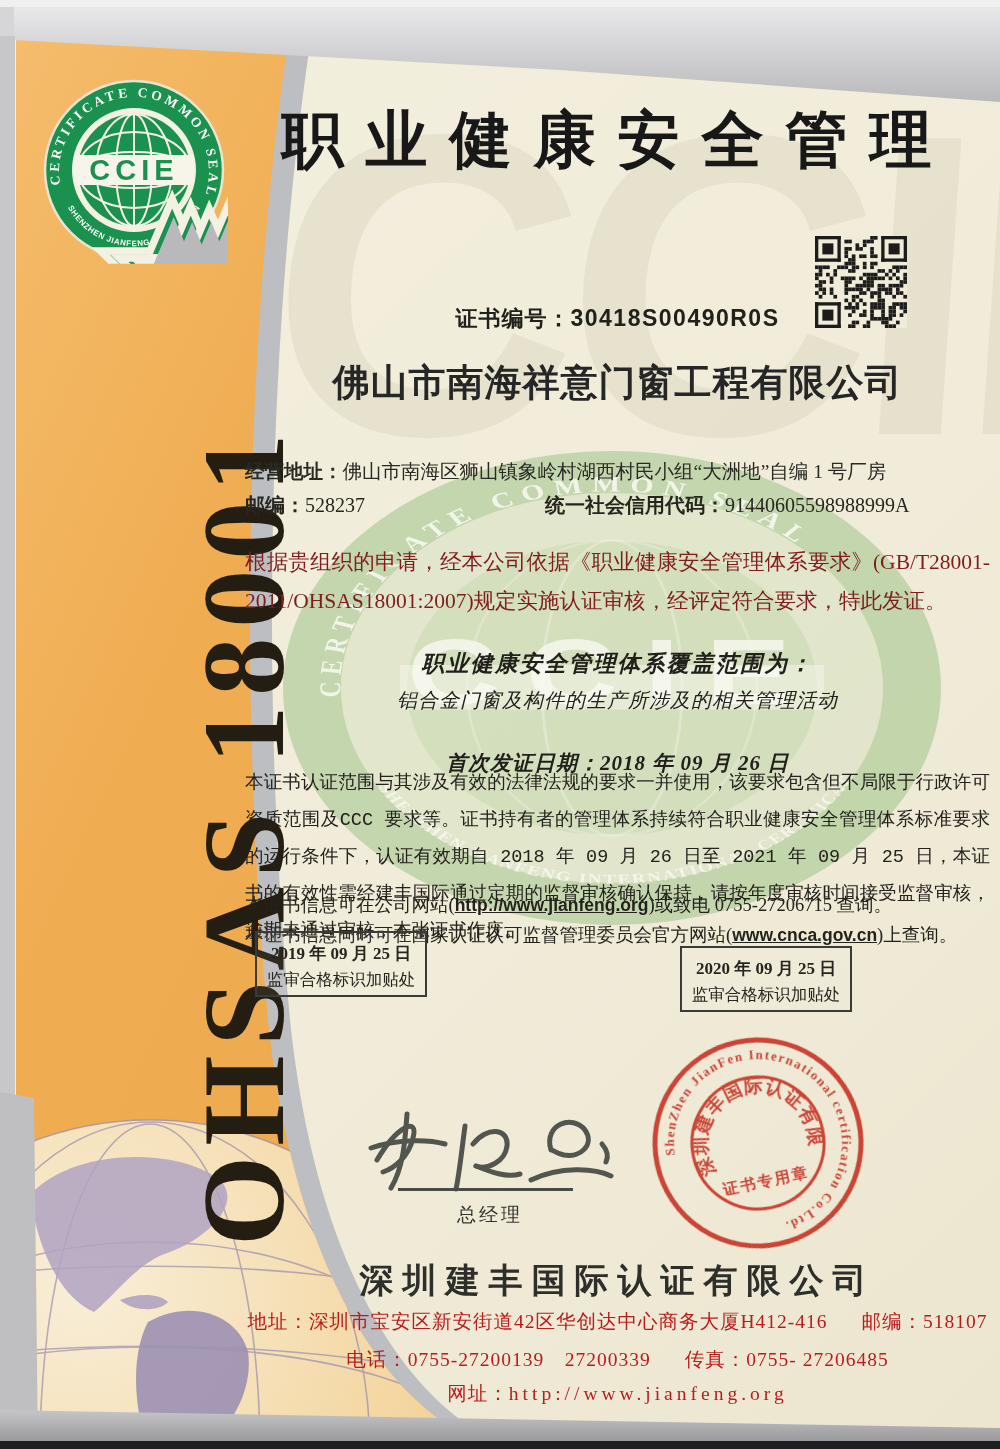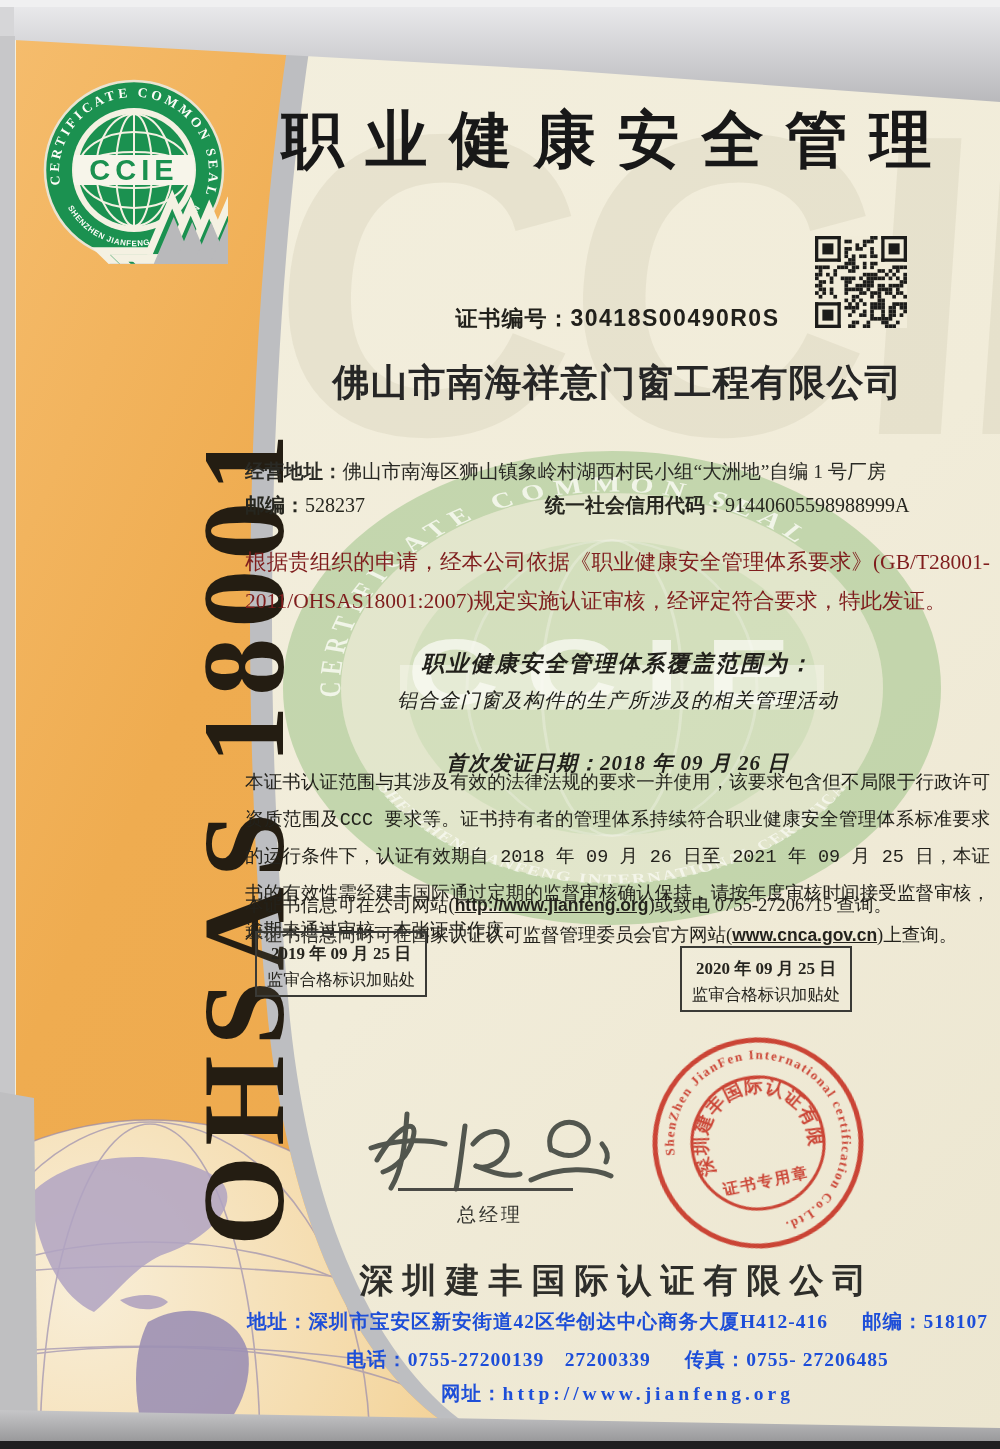--- a/index.html
+++ b/index.html
@@ -34,21 +34,21 @@
   .info{font-size:18.5px;color:#23221c;}
   .info .url{font-weight:700;text-decoration:underline;font-family:"Liberation Sans",sans-serif;font-size:17.5px;}
   .stickbox{position:absolute;width:172px;height:66px;border:2px solid #3a3a36;background:rgba(255,255,255,0.06);
      text-align:center;font-size:16.5px;color:#26251f;padding-top:8px;box-sizing:border-box;line-height:26px;}
   .stickbox .d{font-weight:700;font-size:17px;}
   .sigtitle{position:absolute;left:415px;top:1202px;width:150px;text-align:center;
      font-size:19px;letter-spacing:3px;color:#33332e;}
   .sigline{position:absolute;left:398px;top:1188px;width:175px;height:3px;background:#4a4a46;}
   .ftitle{font-family:"Liberation Sans",sans-serif;font-weight:700;font-size:34px;
      letter-spacing:9px;text-align:center;color:#2e2e2a;}
-  .fline{font-size:19.5px;font-weight:700;text-align:center;color:#1d4ed8;letter-spacing:1px;}
+  .fline{font-size:19.5px;font-weight:400;text-align:center;color:#b91c1c;letter-spacing:1px;}
   .fline .sp{display:inline-block;width:34px;}
   .fweb{letter-spacing:4px;font-family:"Liberation Serif",serif;}
 </style>
 </head>
 <body>
 
 <div class="scan">
 
   <div class="paper"></div>
 

